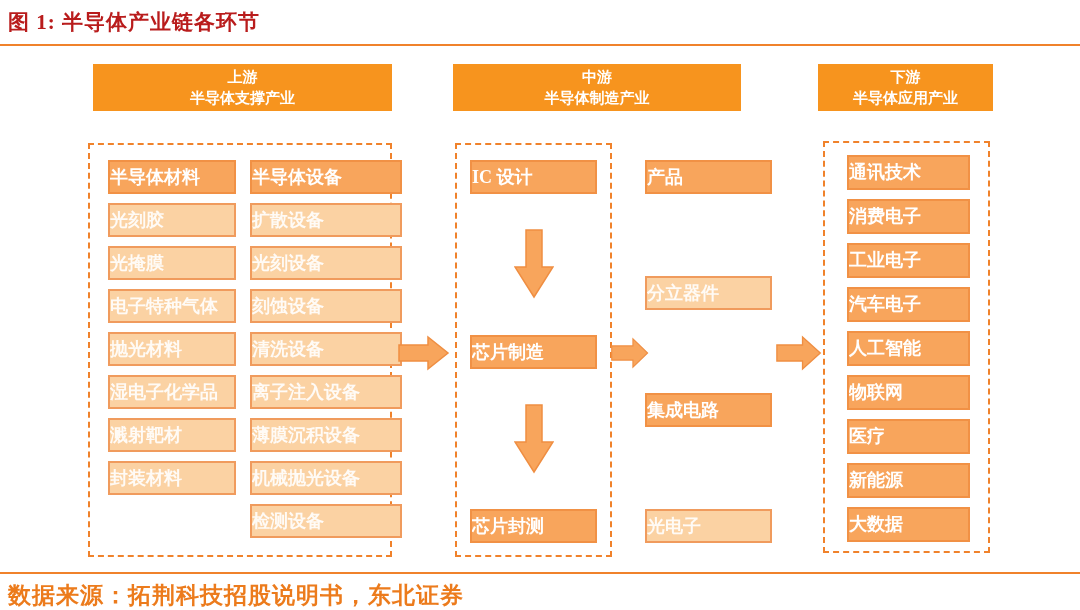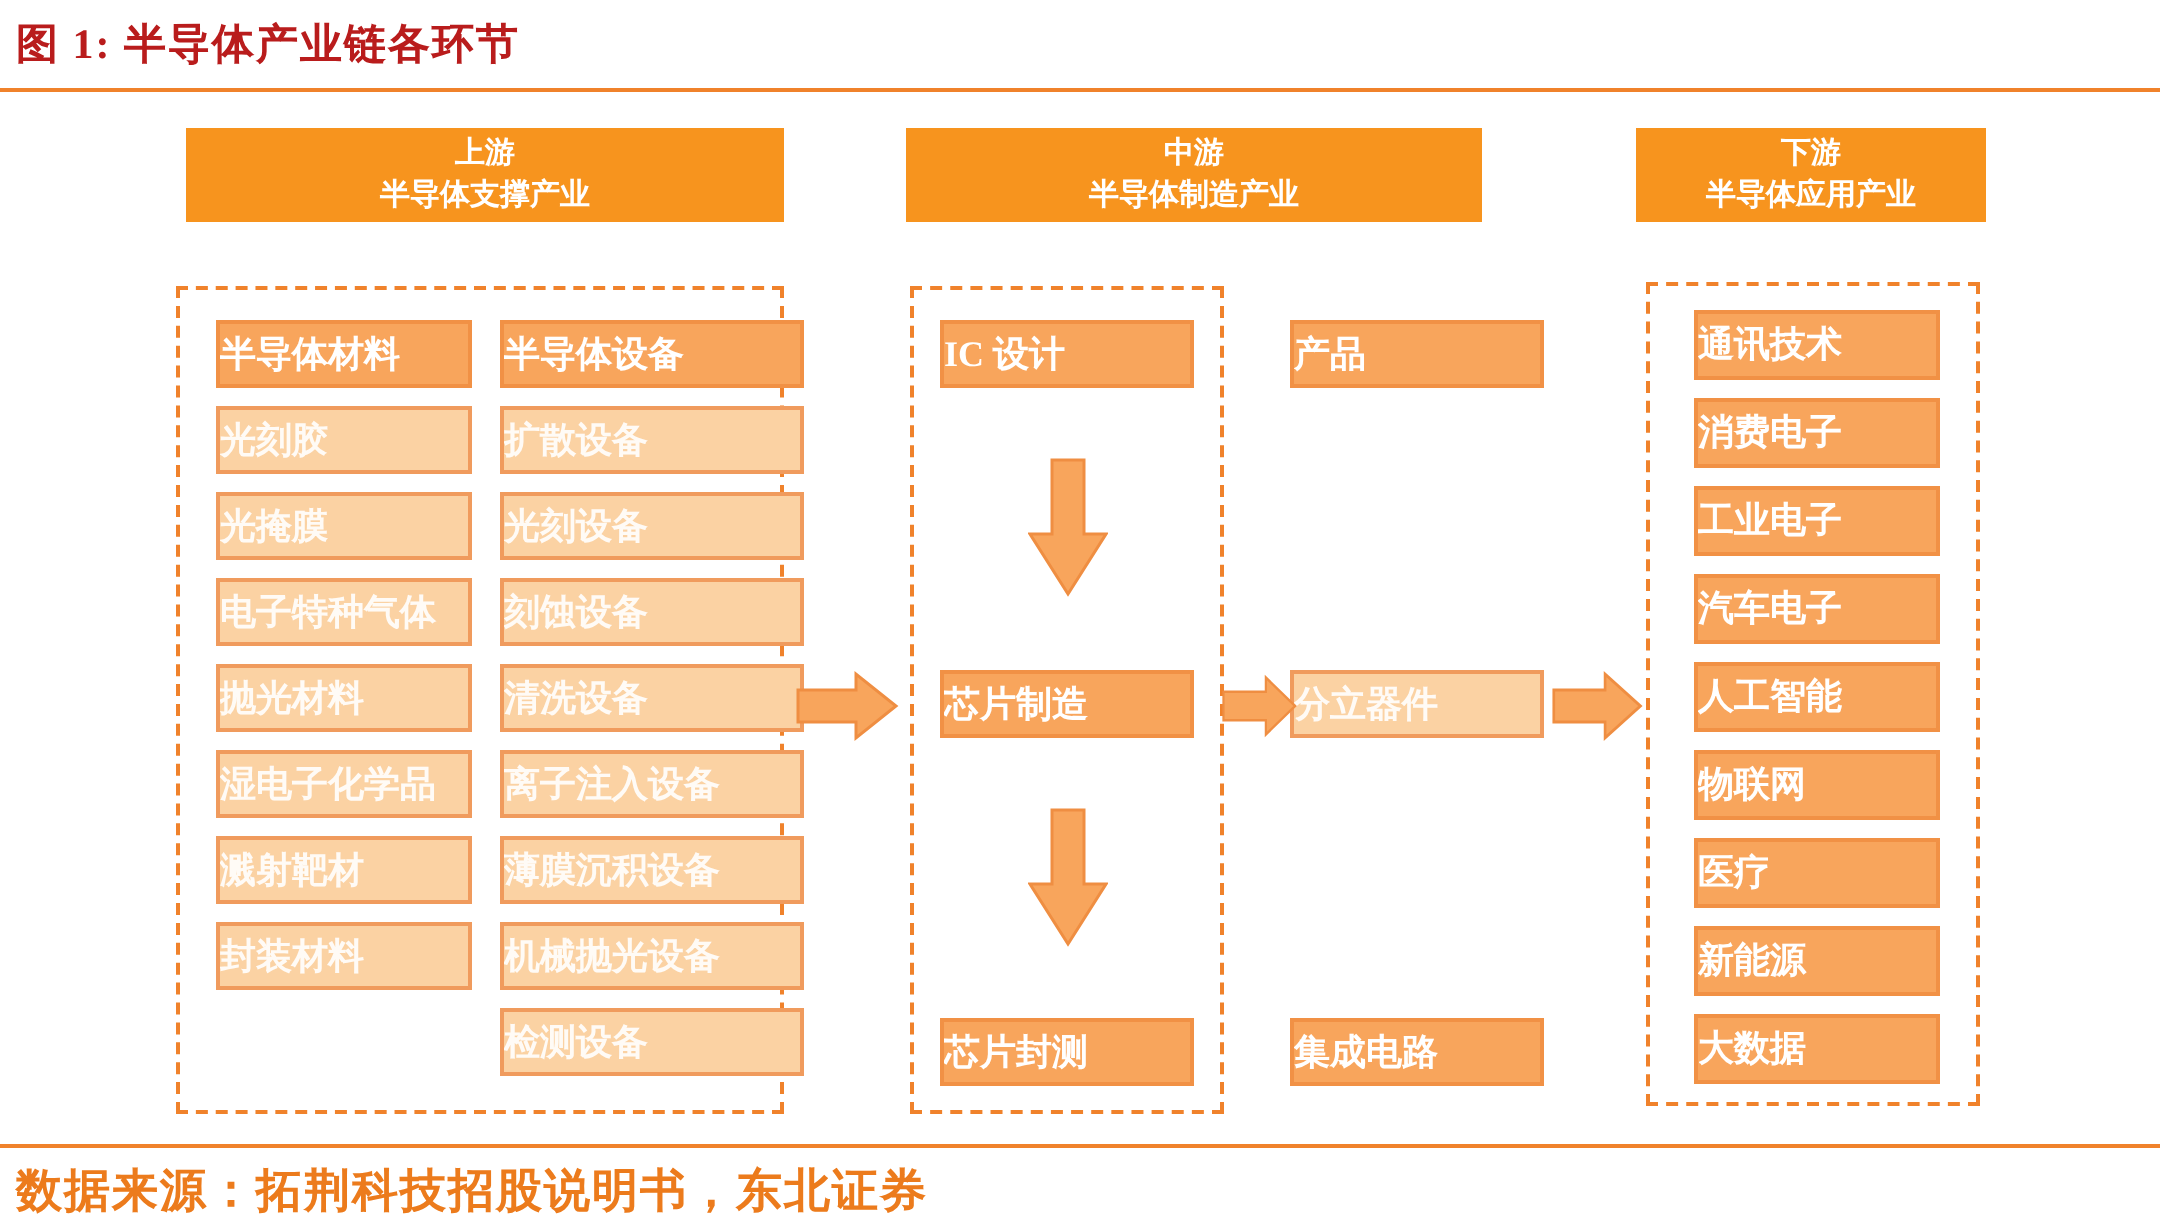--- a/index.html
+++ b/index.html
@@ -115,20 +115,21 @@
     <svg width="40" height="70" viewBox="0 0 40 70">
       <polygon points="12,1 28,1 28,38 39,38 20,68 1,38 12,38" fill="#f8a55c" stroke="#ef8e42" stroke-width="1.5"></polygon>
     </svg>
     <div class="box solid">芯片封测</div>
   </div>
 
   <div class="vlist spacelist" id="products-list">
       <div class="box">产品</div>
       <div class="box">分立器件</div>
       <div class="box">集成电路</div>
+      <div class="box">光电子</div>
     </div>
 
   <div class="vlist spacelist" id="apps-list">
       <div class="box">通讯技术</div>
       <div class="box">消费电子</div>
       <div class="box">工业电子</div>
       <div class="box">汽车电子</div>
       <div class="box">人工智能</div>
       <div class="box">物联网</div>
       <div class="box">医疗</div>

